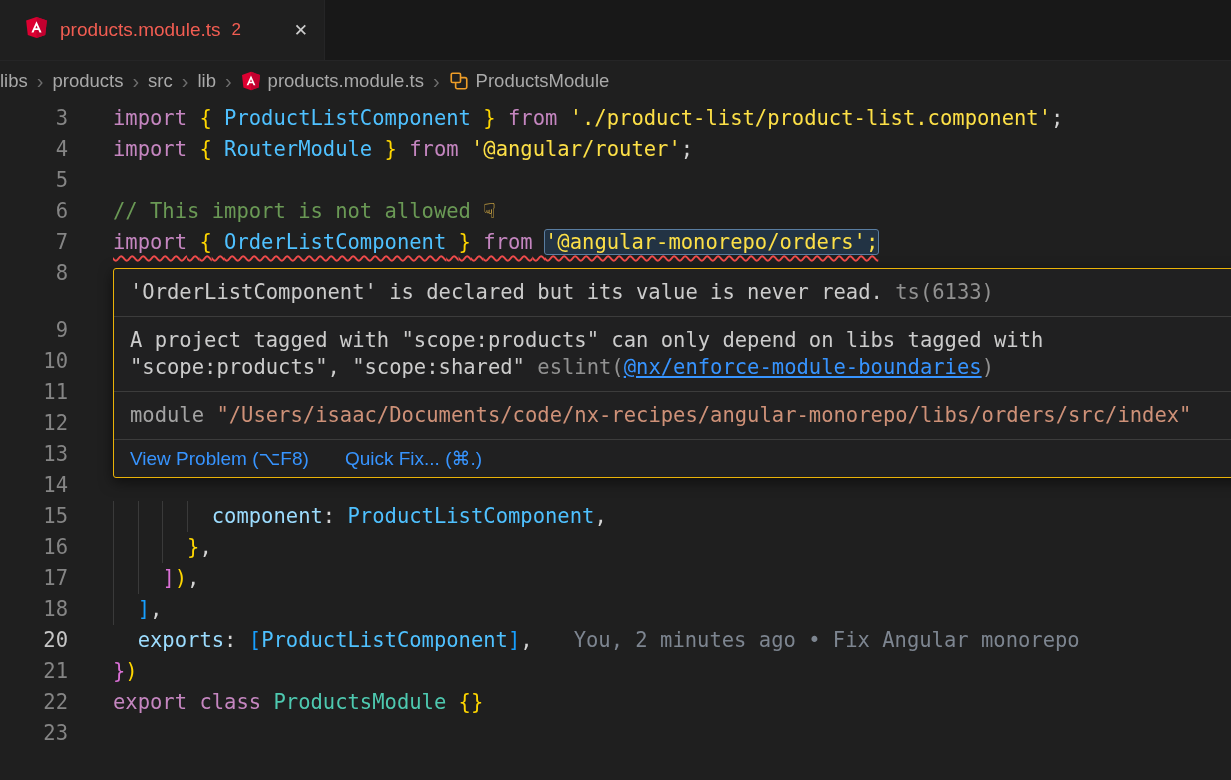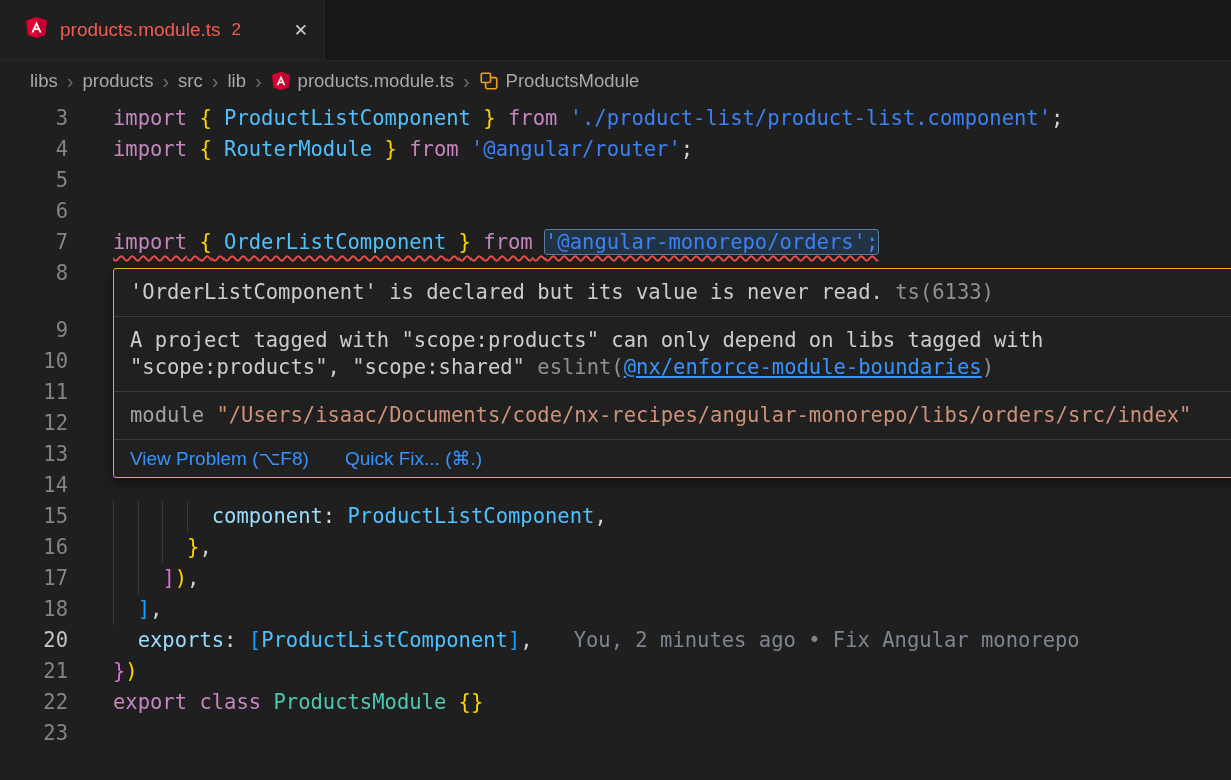--- a/index.html
+++ b/index.html
@@ -16,42 +16,42 @@
     width:325px; background:#1f1f1f; display:flex; align-items:center;
     padding:0 16px 0 25px; border-right:1px solid #252526;
     font-family:"Liberation Sans","DejaVu Sans",sans-serif; font-size:19px;
   }
   .tab-label { margin-left:12px; color:#f25d52; }
   .tab-badge { margin-left:11px; color:#f25d52; font-size:17px; }
   .tab-close { margin-left:auto; color:#cccccc; font-size:17px; cursor:pointer; }
 
   
   .breadcrumbs {
-    height:40px; display:flex; align-items:center; padding-left:30px;
+    height:40px; display:flex; align-items:center; 
     background:#1f1f1f; color:#a9a9a9;
     font-family:"Liberation Sans","DejaVu Sans",sans-serif; font-size:18.5px;
   }
   .crumb { display:flex; align-items:center; cursor:pointer; }
   .crumb .ic { display:flex; margin-right:7px; }
   .crumb-sep { color:#6e6e6e; margin:0 9px; font-size:20px; line-height:1; }
 
   
   .editor { position:relative; padding-top:2px; font-size:20.5px; line-height:31px; }
   .code-line { display:flex; height:31px; white-space:pre; }
   .gutter { flex:none; width:68px; text-align:right; color:#858585; }
   .code-line.current .gutter { color:#c6c6c6; }
   .code { position:relative; margin-left:45px; white-space:pre; }
   .guide { position:absolute; top:0; bottom:0; width:1px; background:#3a3a3a; }
   .line-gap { height:26px; }
   .blame { color:#7d8590; margin-left:41px; white-space:pre; }
 
   .tk-kw  { color:#C586C0; }
   .tk-cls { color:#4FC1FF; }
   .tk-cls2{ color:#4EC9B0; }
-  .tk-str { color:#3b82f6; }
+  .tk-str { color:#fde047; }
   .tk-cmt { color:#6A9955; }
   .tk-prop{ color:#9CDCFE; }
   .tk-pun { color:#D4D4D4; }
   .tk-b1  { color:#FFD700; }
   .tk-b2  { color:#DA70D6; }
   .tk-b3  { color:#179FFF; }
   .tk-emoji { color:#FFCC4D; font-family:"DejaVu Sans",sans-serif; }
 
   .wavy {
     text-decoration-line:underline; text-decoration-style:wavy;
@@ -136,21 +136,21 @@
         </svg>
       </span>
       <span>ProductsModule</span>
     </span>
   </div>
 
 <div class="editor" id="code-area">
     <div class="code-line"><span class="gutter">3</span><span class="code"><span class="tk-kw">import</span><span class="tk-pun"> </span><span class="tk-b1">{</span><span class="tk-pun"> </span><span class="tk-cls">ProductListComponent</span><span class="tk-pun"> </span><span class="tk-b1">}</span><span class="tk-pun"> </span><span class="tk-kw">from</span><span class="tk-pun"> </span><span class="tk-str">'./product-list/product-list.component'</span><span class="tk-pun">;</span></span></div>
     <div class="code-line"><span class="gutter">4</span><span class="code"><span class="tk-kw">import</span><span class="tk-pun"> </span><span class="tk-b1">{</span><span class="tk-pun"> </span><span class="tk-cls">RouterModule</span><span class="tk-pun"> </span><span class="tk-b1">}</span><span class="tk-pun"> </span><span class="tk-kw">from</span><span class="tk-pun"> </span><span class="tk-str">'@angular/router'</span><span class="tk-pun">;</span></span></div>
     <div class="code-line"><span class="gutter">5</span><span class="code"></span></div>
-    <div class="code-line"><span class="gutter">6</span></div>
+    <div class="code-line"><span class="gutter">6</span><span class="code"><span class="tk-cmt">// This import is not allowed </span><span class="tk-emoji">☟</span></span></div>
     <div class="code-line"><span class="gutter">7</span><span class="code"><span class="wavy"><span class="tk-kw">import</span><span class="tk-pun"> </span><span class="tk-b1">{</span><span class="tk-pun"> </span><span class="tk-cls">OrderListComponent</span><span class="tk-pun"> </span><span class="tk-b1">}</span><span class="tk-pun"> </span><span class="tk-kw">from</span><span class="tk-pun"> </span><span class="tk-str hl-box">'@angular-monorepo/orders';</span></span></span></div>
     <div class="code-line"><span class="gutter">8</span><span class="code"></span></div>
     <div class="line-gap"></div>
     <div class="code-line"><span class="gutter">9</span><span class="code"></span></div>
     <div class="code-line"><span class="gutter">10</span><span class="code"></span></div>
     <div class="code-line"><span class="gutter">11</span><span class="code"></span></div>
     <div class="code-line"><span class="gutter">12</span><span class="code"></span></div>
     <div class="code-line"><span class="gutter">13</span><span class="code"></span></div>
     <div class="code-line"><span class="gutter">14</span><span class="code"></span></div>
     <div class="code-line"><span class="gutter">15</span><span class="code"><i class="guide" style="left: 0px;"></i><i class="guide" style="left: 24.6px;"></i><i class="guide" style="left: 49.3px;"></i><i class="guide" style="left: 73.9px;"></i><span class="tk-pun">        </span><span class="tk-prop">component</span><span class="tk-pun">:</span><span class="tk-pun"> </span><span class="tk-cls">ProductListComponent</span><span class="tk-pun">,</span></span></div>

